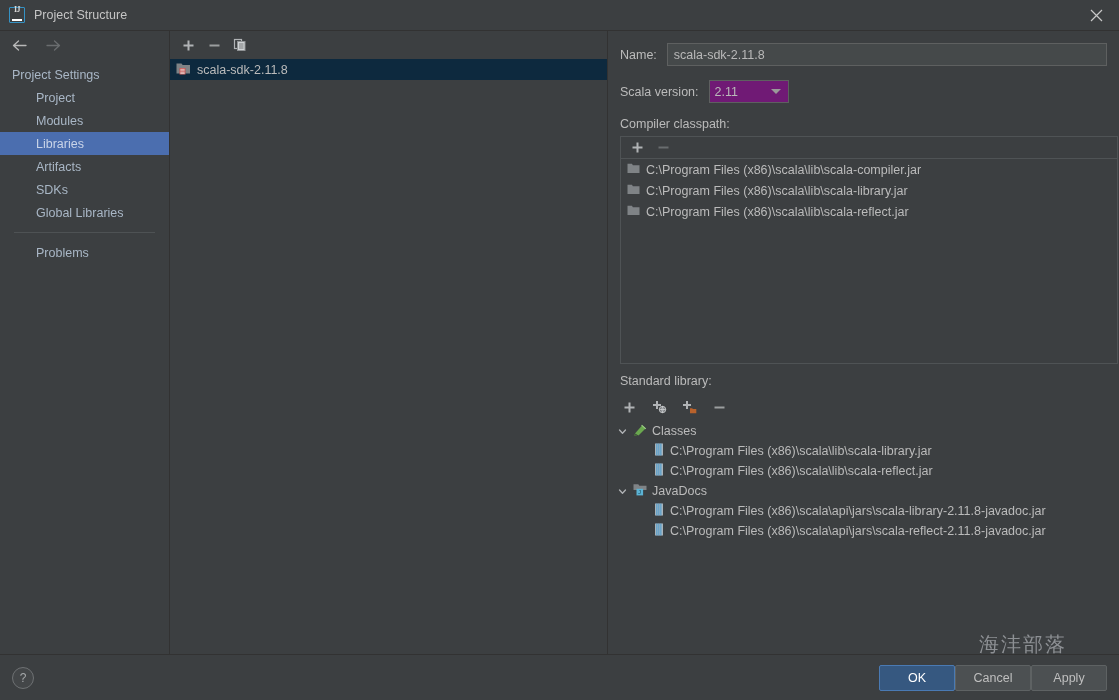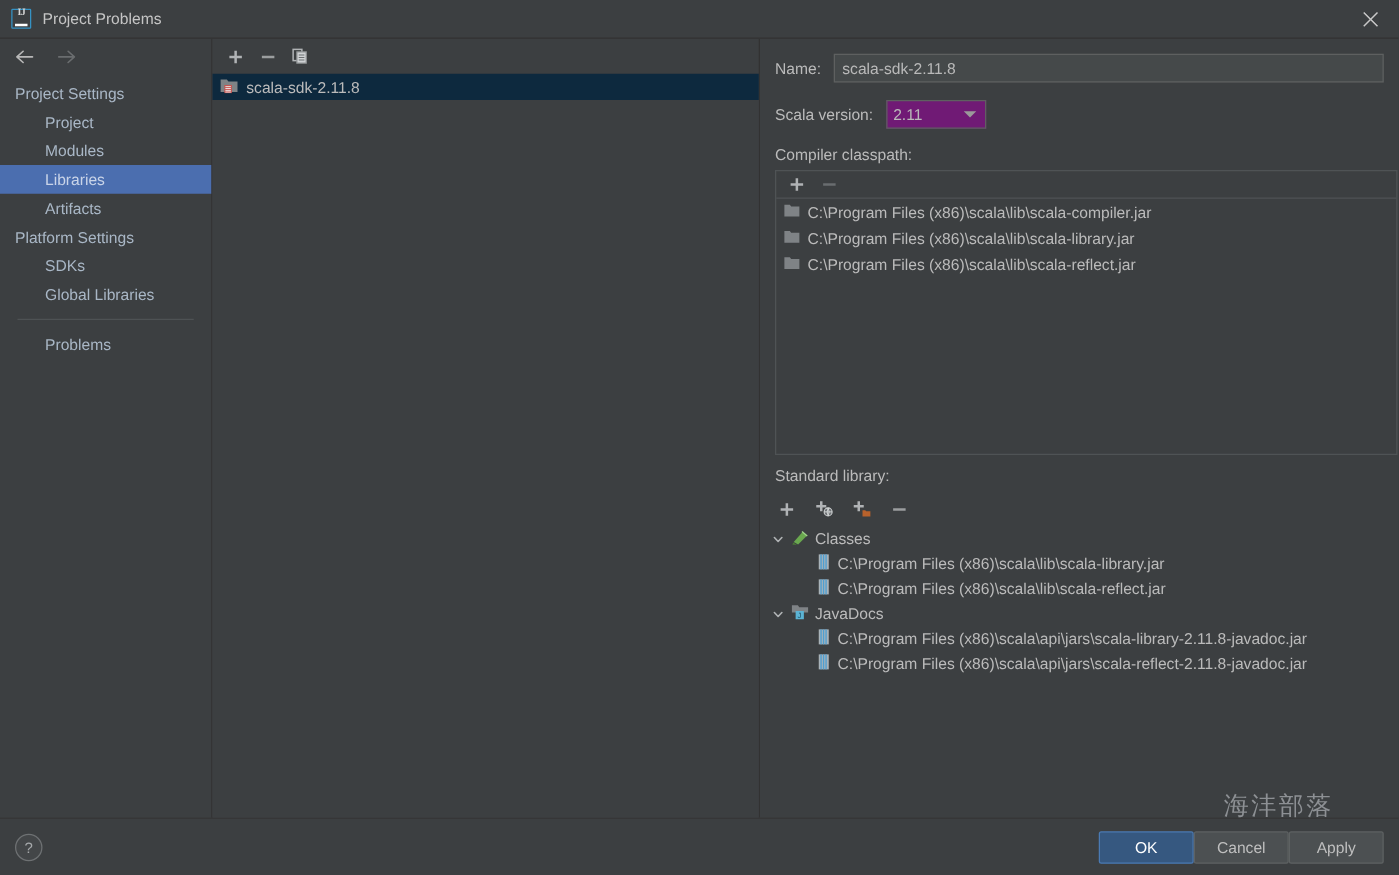--- a/index.html
+++ b/index.html
@@ -273,21 +273,21 @@
 </head>
 <body>
 
 <div id="app">
 
   <div class="titlebar">
     <div class="title-icon">
       <span class="ij-text">IJ</span>
       <span class="ij-bar"></span>
     </div>
-    <span class="title-text">Project Problems</span>
+    <span class="title-text">Project Structure</span>
     <div class="close-btn">
       <svg width="13" height="13" viewBox="0 0 13 13">
         <path d="M1 1 L12 12 M12 1 L1 12" stroke="#c8c8c8" stroke-width="1.2" fill="none"></path>
       </svg>
     </div>
   </div>
 
   <div class="body-area">
 
     <div class="sidebar">
@@ -311,23 +311,20 @@
             <span>Project</span>
           </div>
         <div class="si child">
             <span>Modules</span>
           </div>
         <div class="si child selected">
             <span>Libraries</span>
           </div>
         <div class="si child">
             <span>Artifacts</span>
-          </div>
-        <div class="si group">
-            <span>Platform Settings</span>
           </div>
         <div class="si child">
             <span>SDKs</span>
           </div>
         <div class="si child">
             <span>Global Libraries</span>
           </div>
         <div class="si-sep"></div>
         <div class="si child">
             <span>Problems</span>

